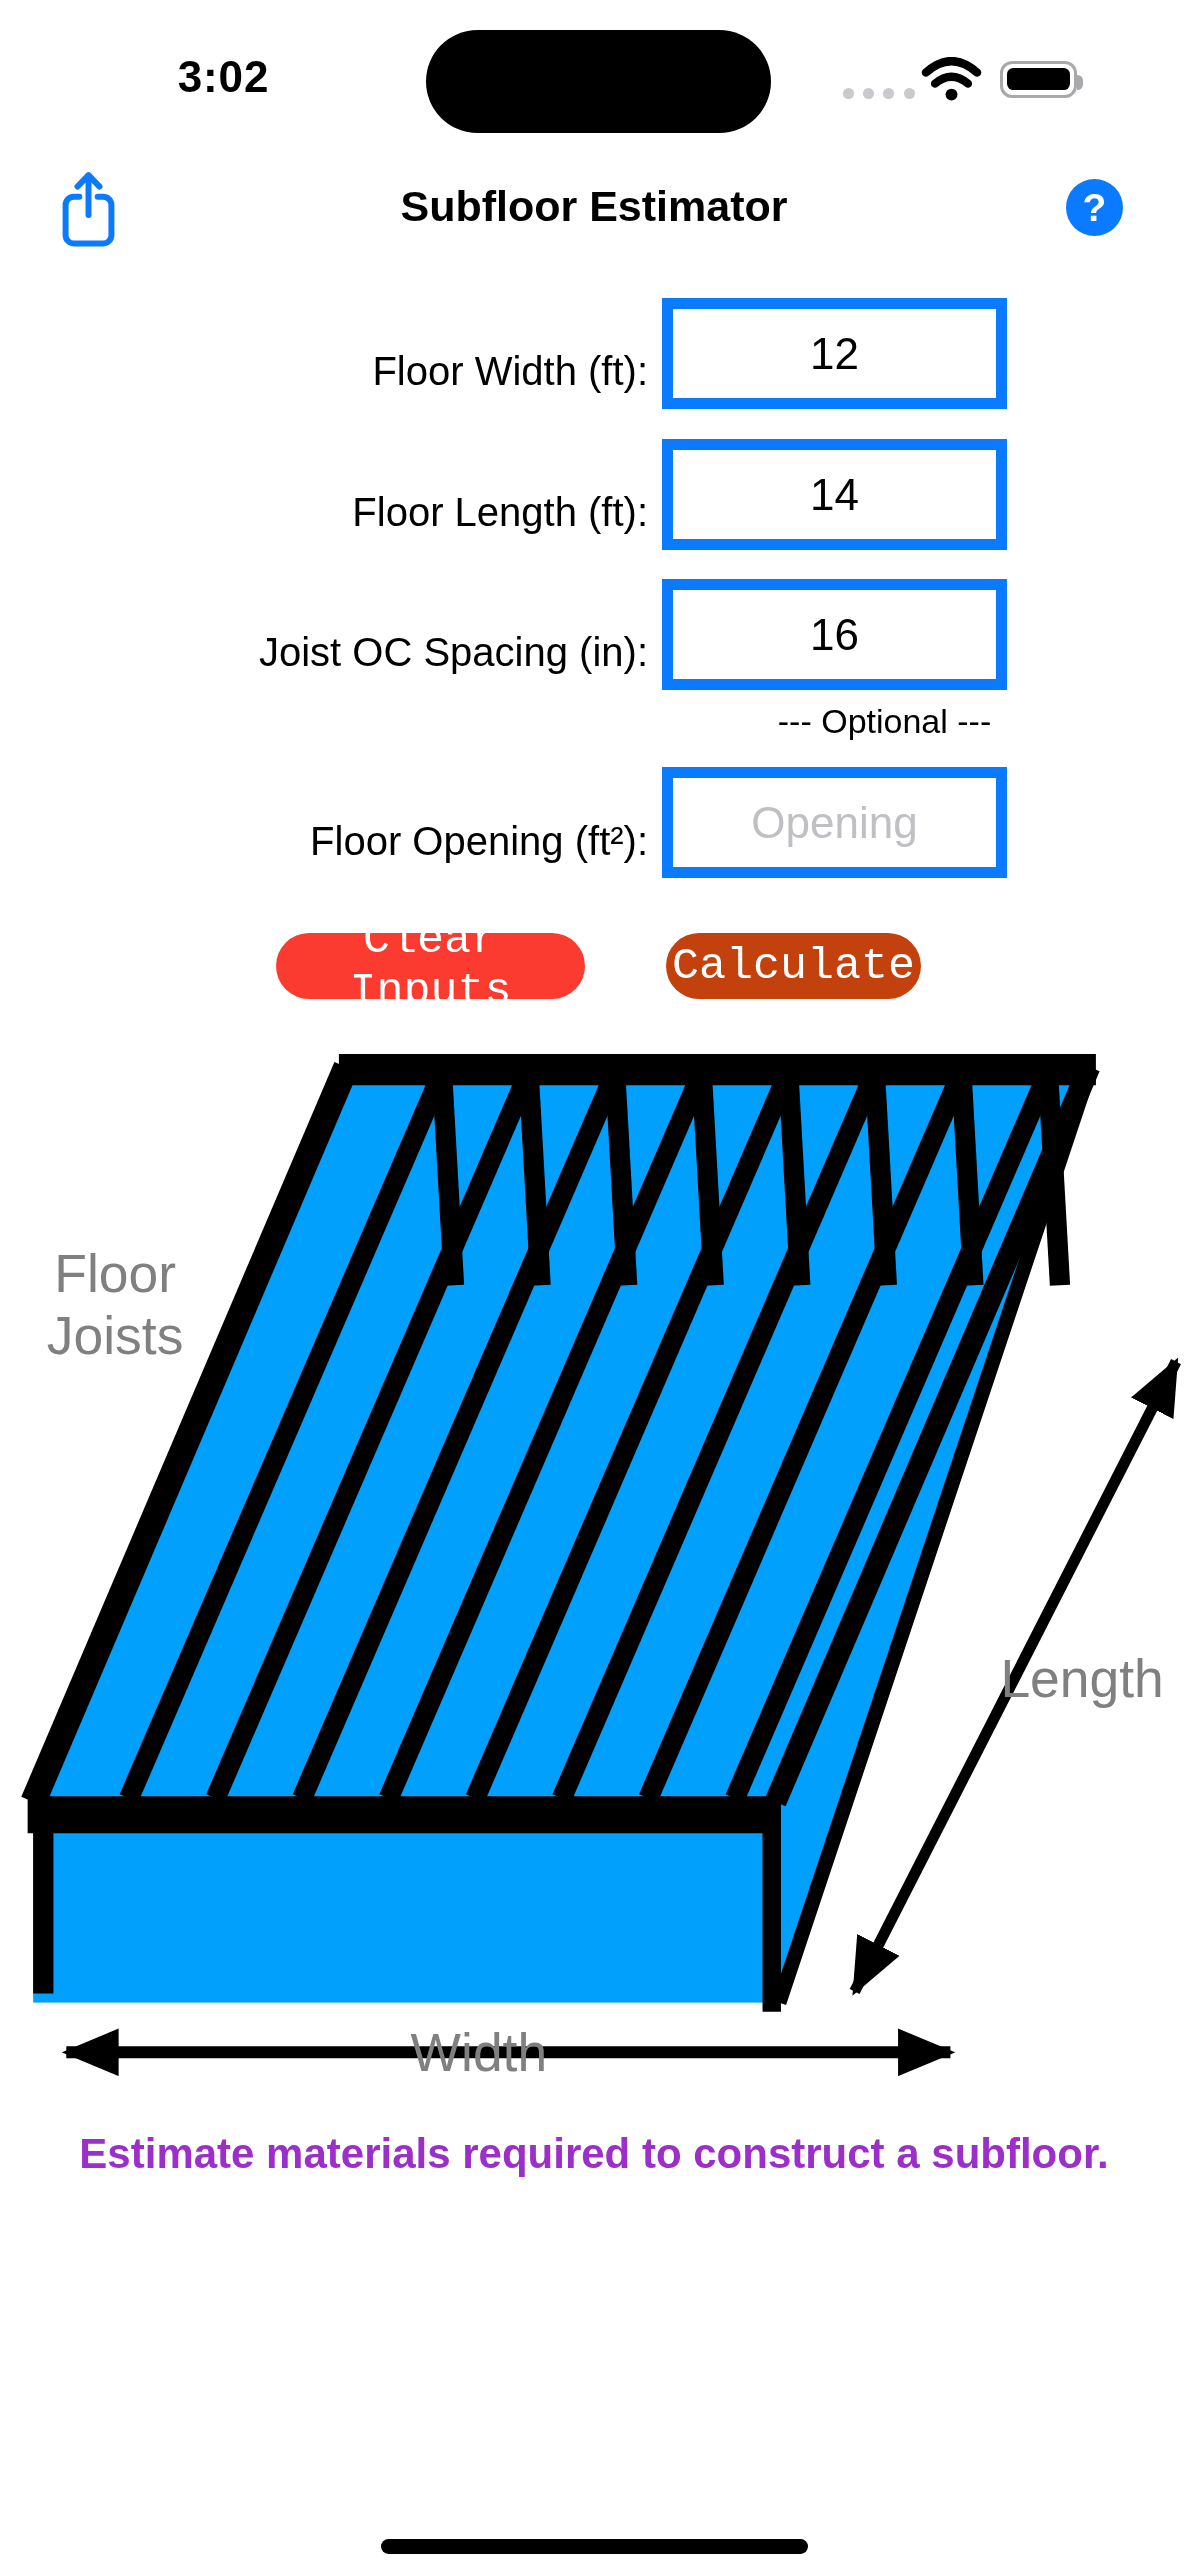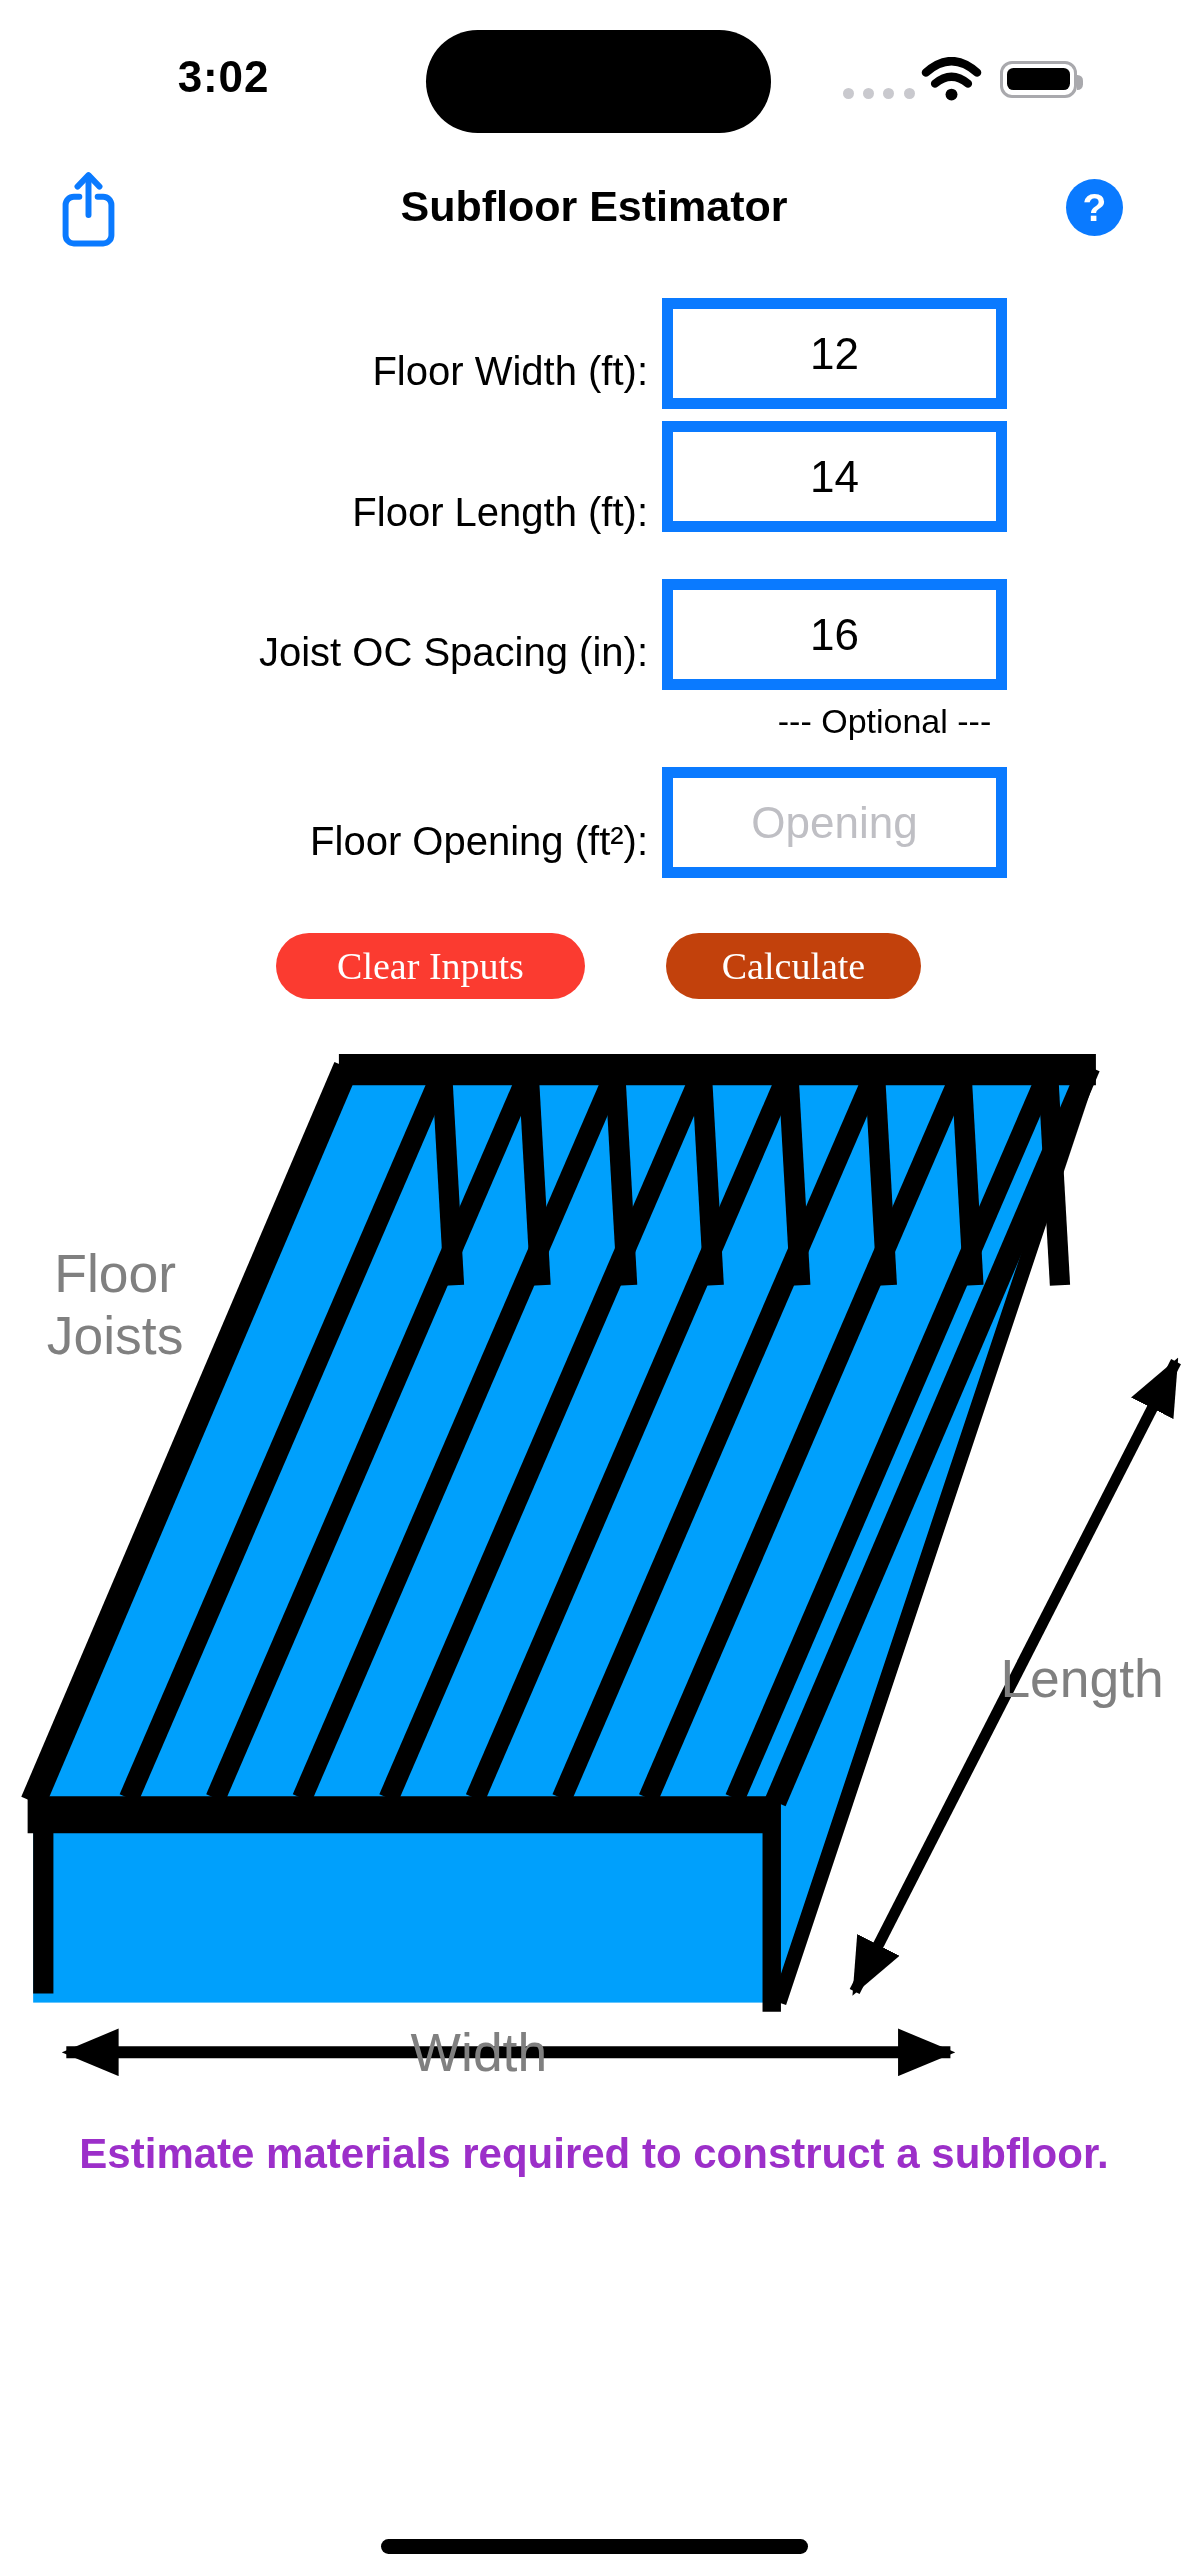--- a/index.html
+++ b/index.html
@@ -30,22 +30,22 @@
 
   
   .flabel{left:0;width:648px;text-align:right;font-size:40px;line-height:48px;color:#000;margin-top:17px;}
   .field{left:662px;width:345px;height:111px;box-sizing:border-box;border:11px solid #0a7aff;
          background:#fff;text-align:center;font-size:44px;color:#000;border-radius:0;
          font-family:"Liberation Sans",sans-serif;padding:6px;outline:none;}
   .field::placeholder{color:#bfbfc4;}
   .optional{left:659px;top:702px;width:451px;text-align:center;font-size:34px;color:#000;}
 
   
-  .pill{height:66px;border:none;border-radius:41px;color:#fff;font-size:38px;
-        font-family:Liberation Serif, serif;cursor:pointer;
+  .pill{height:66px;border:none;border-radius:41px;color:#fff;font-size:45px;
+        font-family:Liberation Mono, monospace;cursor:pointer;
         display:flex;align-items:center;justify-content:center;}
   .btn-clear{left:276px;top:933px;width:309px;background:#fb3b30;}
   .btn-calc{left:666px;top:933px;width:255px;background:#c2410c;}
 
   
   .diagram{left:0;top:1050px;}
 
   
   .footer-desc{left:0;top:2130px;width:1188px;text-align:center;
                font-size:42px;font-weight:700;color:#9c2fc9;}
@@ -83,21 +83,21 @@
       <path d="M22,17 L34,4.5 L46,17" fill="none" stroke="#0a7aff" stroke-width="6.5" stroke-linecap="round" stroke-linejoin="round"></path>
     </svg>
   </div>
   <div class="abs title">Subfloor Estimator</div>
   <div class="abs help">?</div>
 
   <div class="abs flabel" style="top:330px;">Floor Width (ft):</div>
   <input class="abs field" style="top: 298px;" value="12">
 
   <div class="abs flabel" style="top:471px;">Floor Length (ft):</div>
-  <input class="abs field" style="top: 421px;" value="14">
+  <input class="abs field" style="top: 439px;" value="14">
 
   <div class="abs flabel" style="top:611px;">Joist OC Spacing (in):</div>
   <input class="abs field" style="top: 579px;" value="16">
 
   <div class="abs flabel" style="top:800px;">Floor Opening (ft²):</div>
 
   <div class="abs optional">--- Optional ---</div>
   <input class="abs field" style="top: 767px;" placeholder="Opening">
 
   <button class="abs pill btn-clear">Clear Inputs</button>

